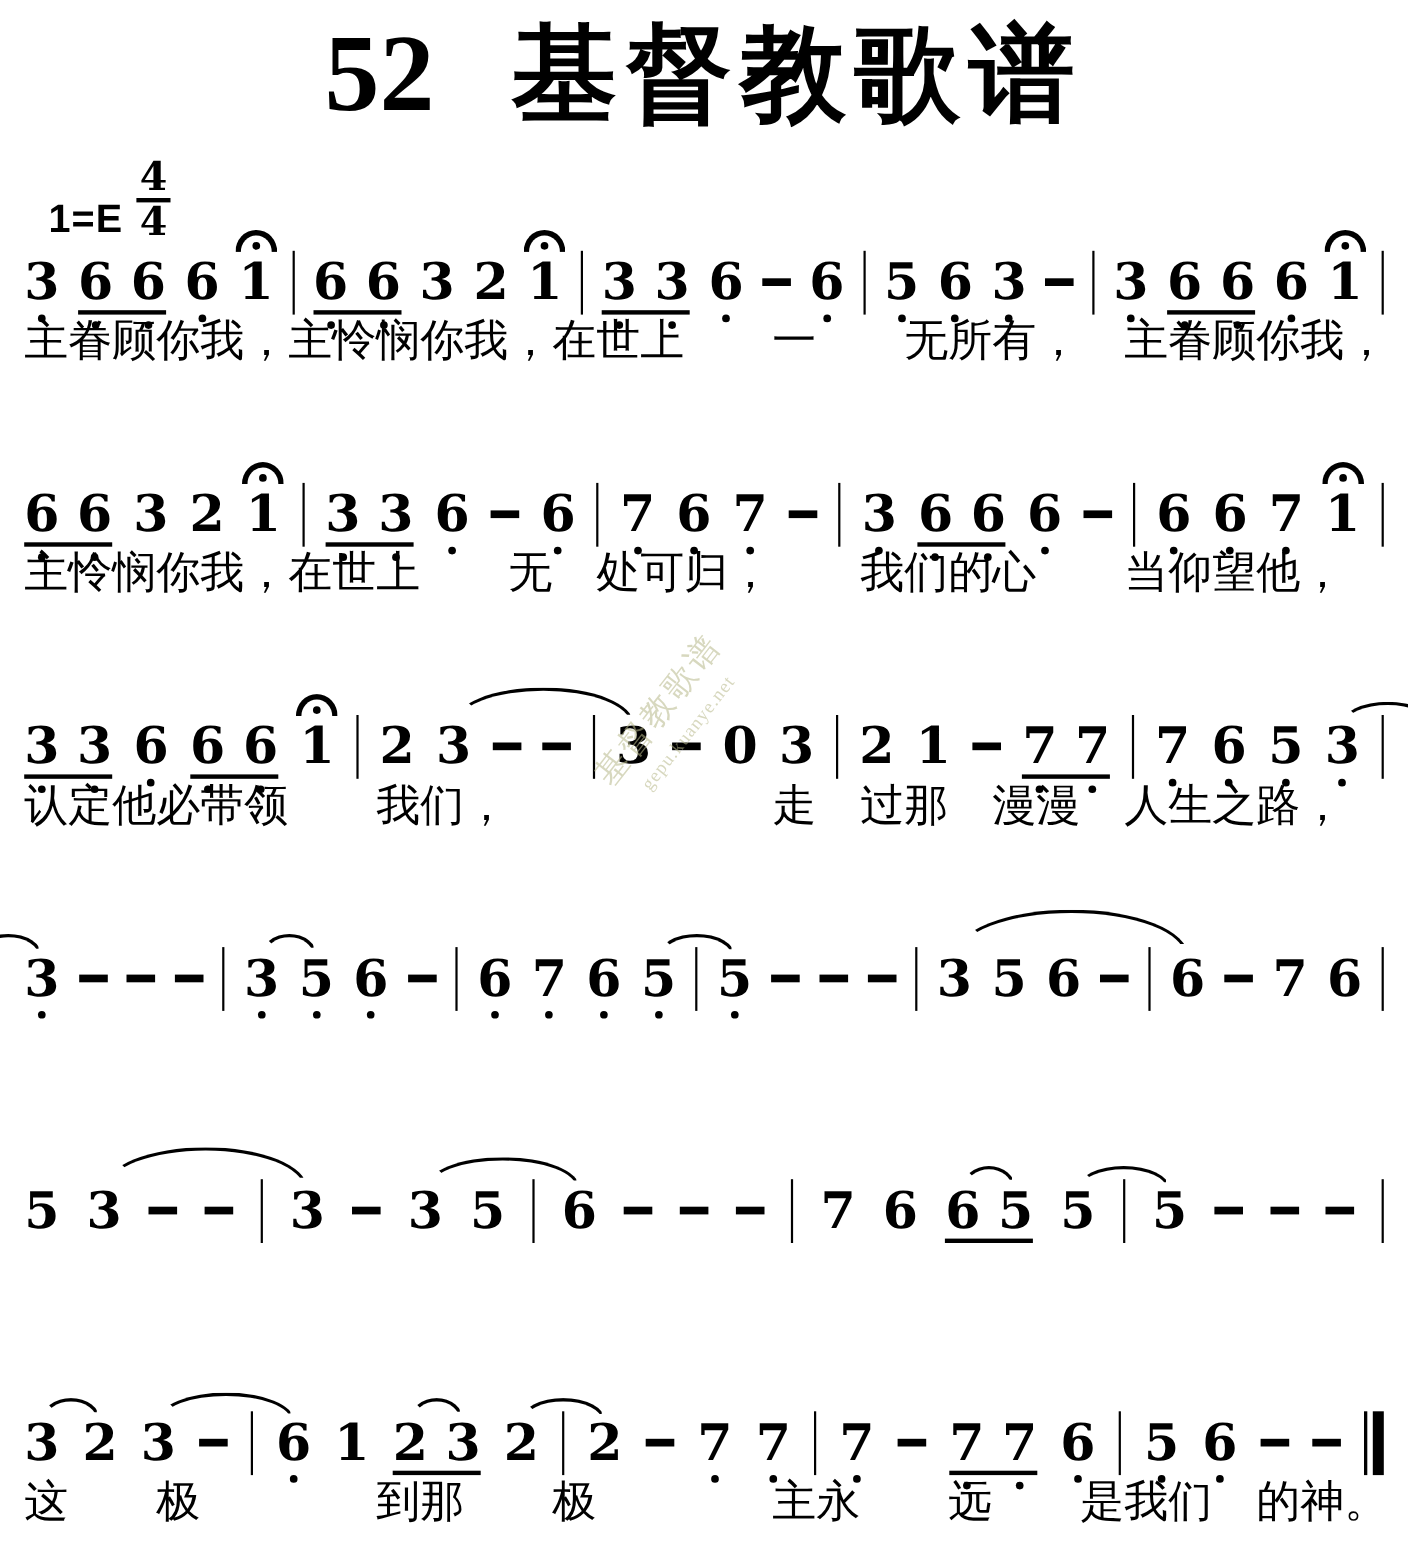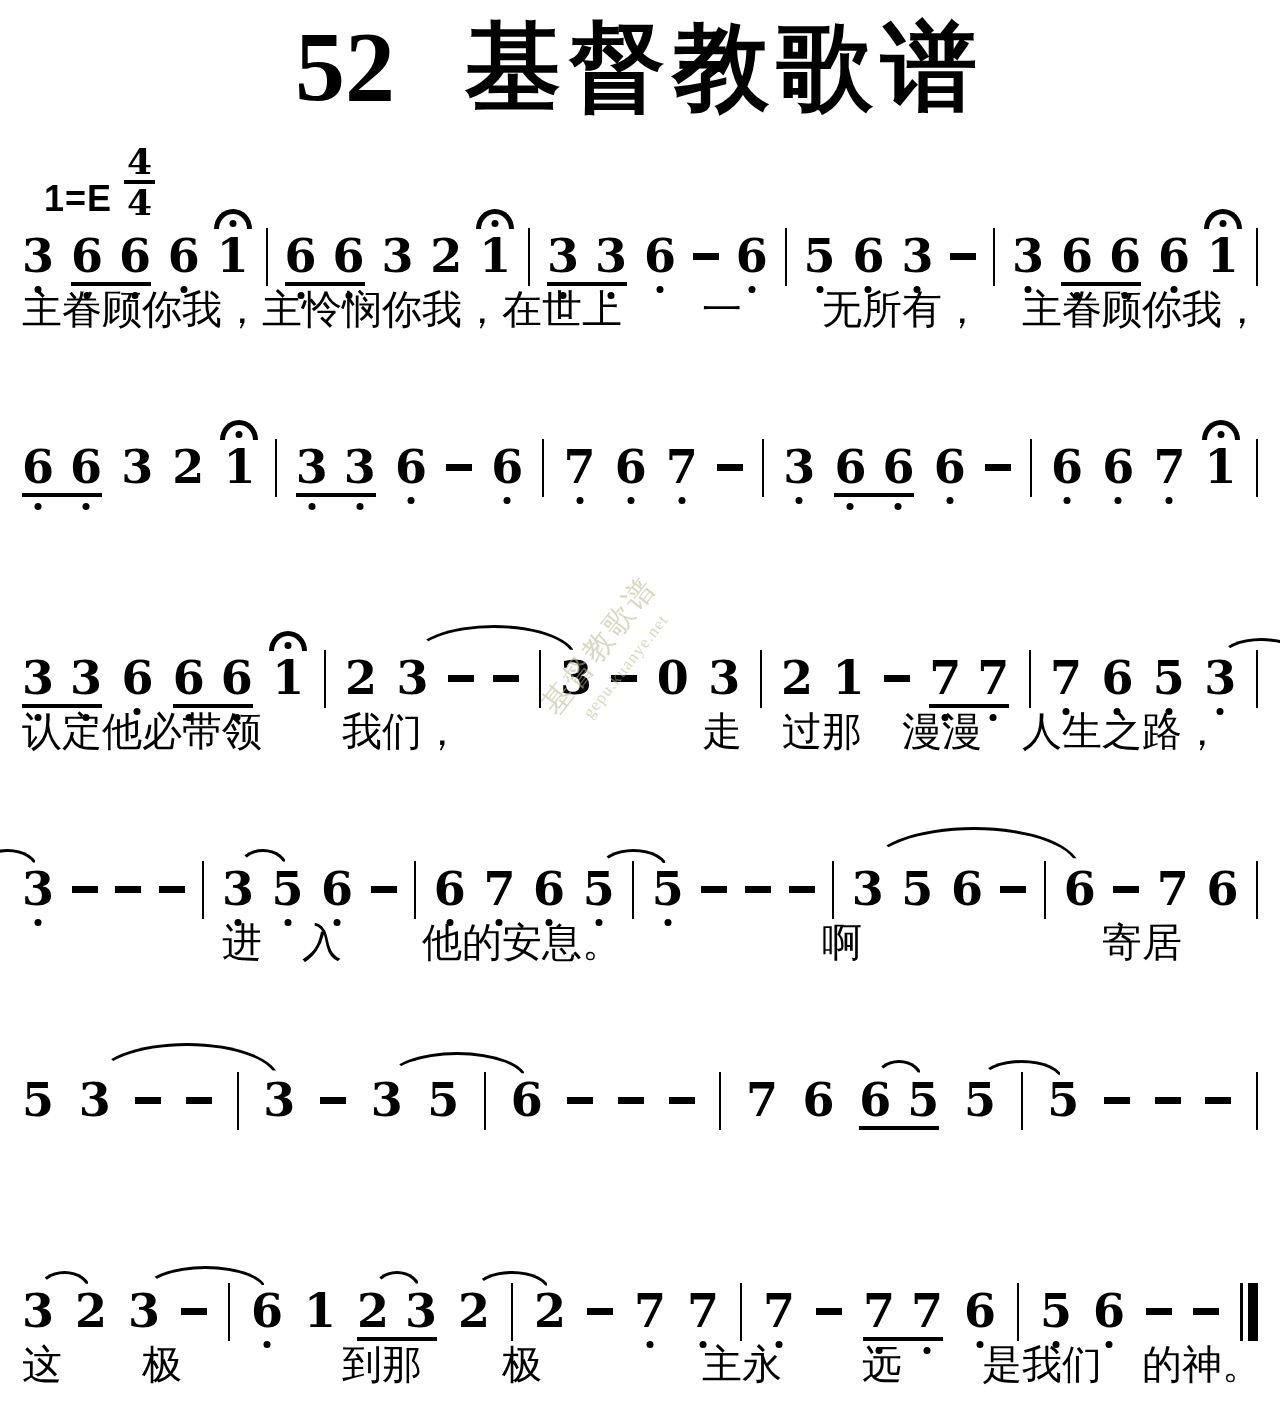--- a/index.html
+++ b/index.html
@@ -144,20 +144,21 @@
         <span class="bar"></span>
         <span class="note">6<span class="odot"></span></span>
         <span class="note">6<span class="odot"></span></span>
         <span class="note">7<span class="odot"></span></span>
         <span class="note">1<span class="ferm">
             <span class="farc"></span>
             <span class="fdot"></span>
           </span></span>
         <span class="bar"></span>
       </span>
+      <span class="lyrics">主怜悯你我，在世上　　无　处可归，　　我们的心　　当仰望他，</span>
     </div>
     <div class="system">
       <span class="notesrow">
         <span class="grp">
           <span class="note">3<span class="odot"></span></span>
           <span class="note">3<span class="odot"></span></span>
         </span>
         <span class="note">6<span class="odot"></span></span>
         <span class="grp">
           <span class="note">6<span class="odot"></span></span>
@@ -226,21 +227,20 @@
         <span class="note">6</span>
         <span class="dash"></span>
         <span class="note">7</span>
         <span class="note">6</span>
         <span class="bar"></span>
         <span class="slur" style="left: -45px; width: 61px; height: 20px; top: -14px;"></span>
         <span class="slur" style="left: 216px; width: 50px; height: 20px; top: -14px;"></span>
         <span class="slur" style="left: 577px; width: 69px; height: 20px; top: -14px;"></span>
         <span class="slur" style="left: 846px; width: 212px; height: 42px; top: -36px;"></span>
       </span>
-      <span class="lyrics">　　　　　进　入　　他的安息。　　　　　啊　　　　　　寄居</span>
     </div>
     <div class="system">
       <span class="notesrow">
         <span class="note">5</span>
         <span class="note">3</span>
         <span class="dash"></span>
         <span class="dash"></span>
         <span class="bar"></span>
         <span class="note">3</span>
         <span class="dash"></span>

